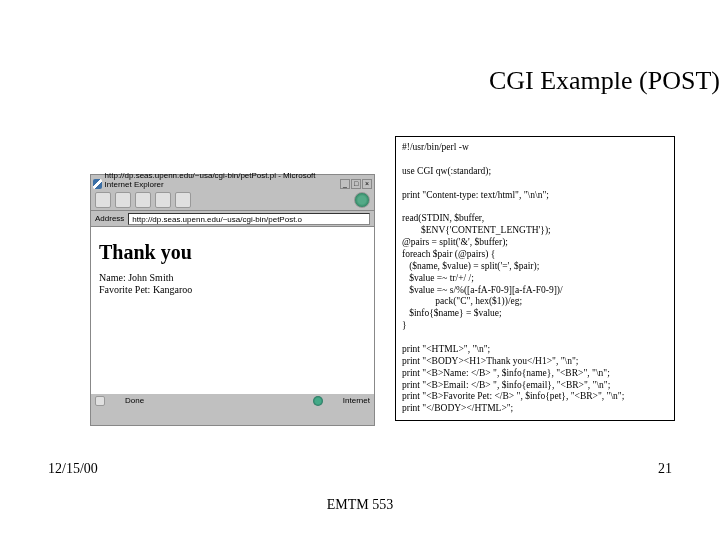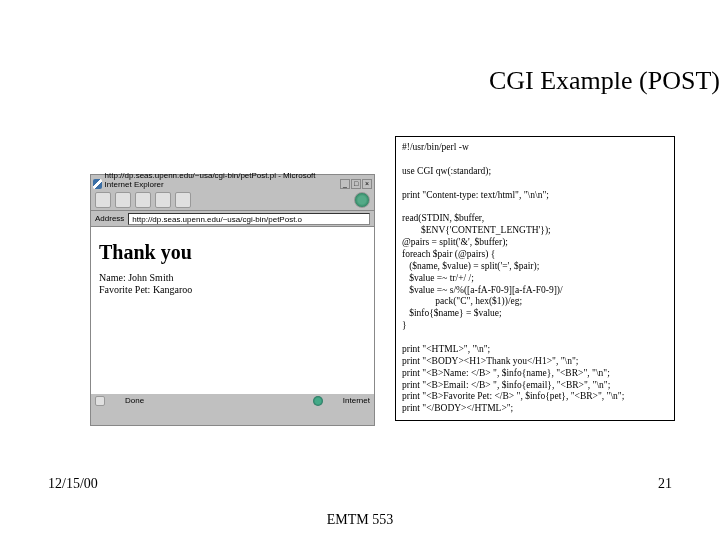--- a/index.html
+++ b/index.html
@@ -92,21 +92,21 @@
     border: 1px solid #000;
     padding: 5px 6px;
     font-family: "Times New Roman", serif;
     font-size: 9.5px;
     line-height: 1.25;
     background: #fff;
     white-space: pre-wrap;
   }
   .footer {
     position:absolute;
-    bottom:12px;
+    bottom:27px;
     left:0;
     width:100%;
     display:flex;
     font-size:14px;
     padding:0 48px;
   }
   .footer .f-left{flex:1;text-align:left;}
   .footer .f-mid{flex:1;text-align:center;margin-top:36px;}
   .footer .f-right{flex:1;text-align:right;}
 </style>

